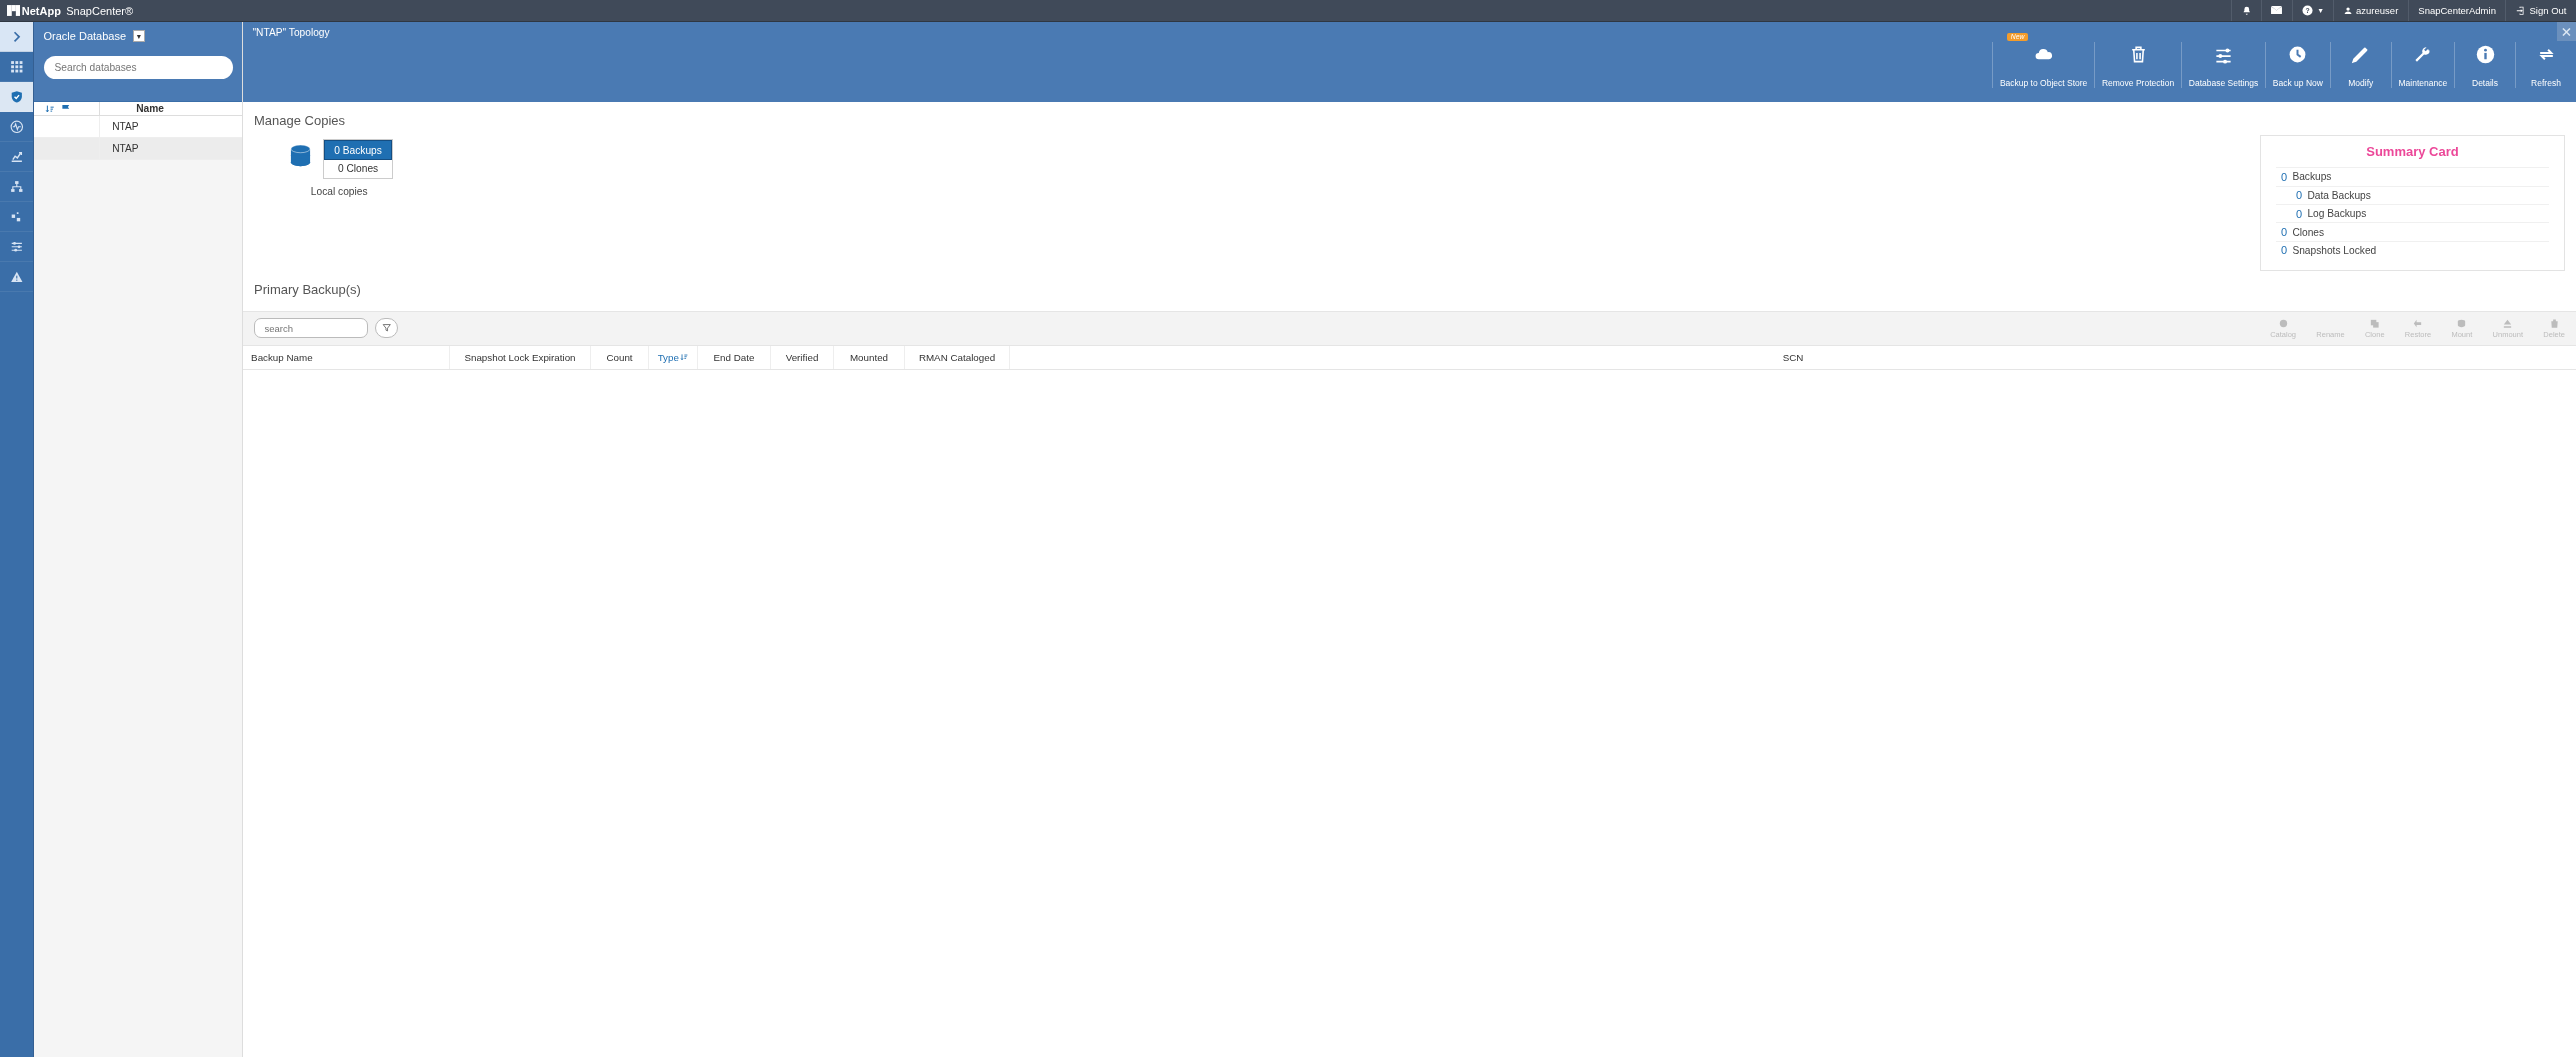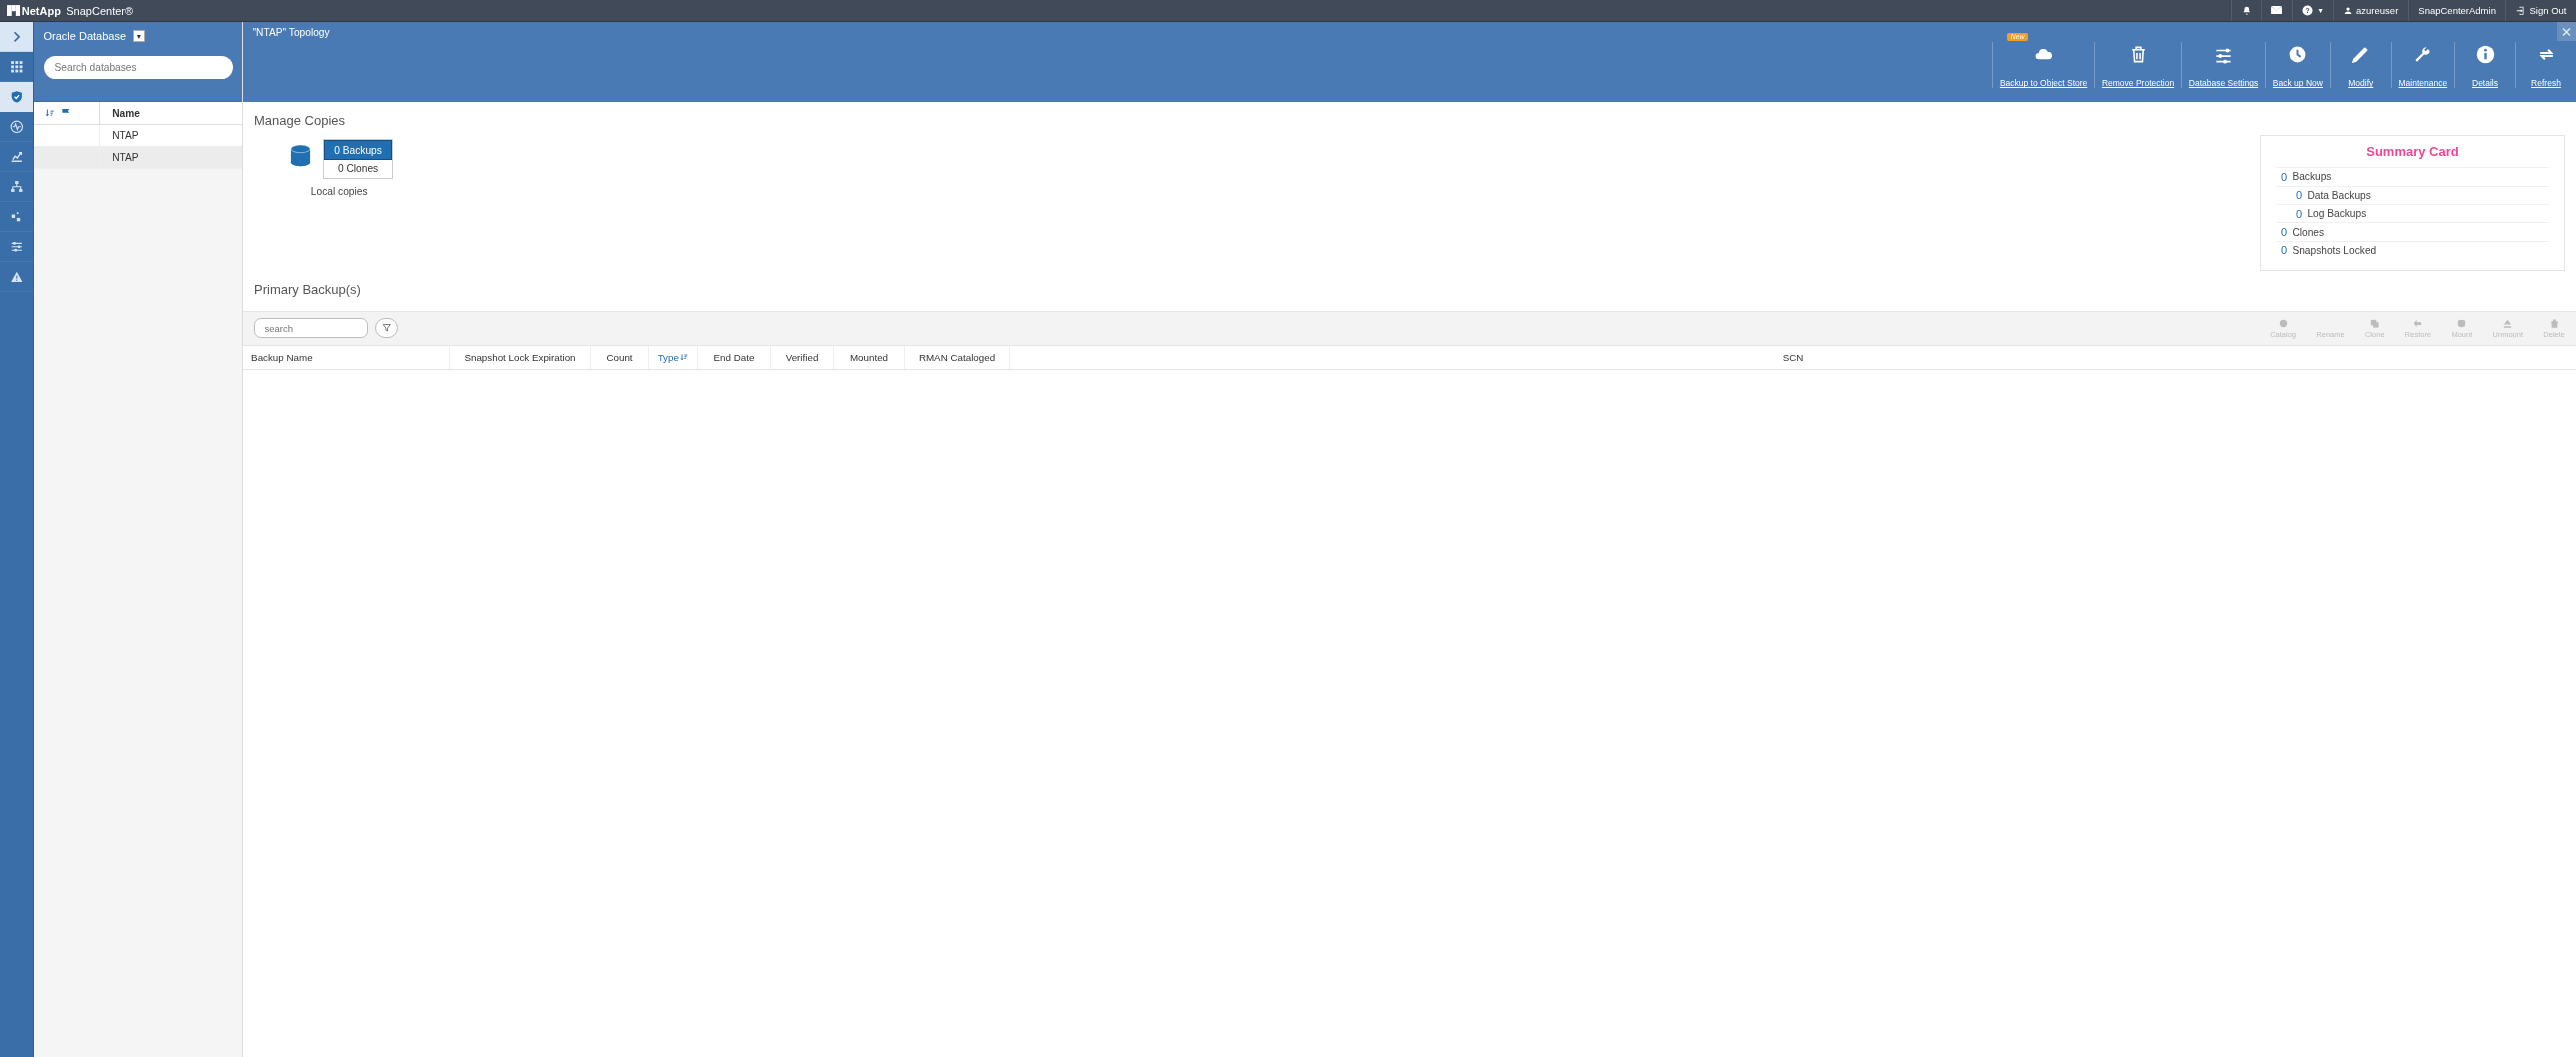--- a/index.html
+++ b/index.html
@@ -86,22 +86,23 @@
     color:#888;
     width:100%;
     border:none;
     outline:none;
     font-size:10.2px;
   }
   .resource-table-head {
     background:#fff;
     border-bottom:0.7px solid #ddd;
     display:flex;
-    height:23px;
-    align-items:center;
+    height:14px;
+    align-items:center;
+    gap:24px;
   }
   .rth-col1 { width:66px; border-right:0.7px solid #ddd; display:flex; align-items:center; justify-content:flex-start; padding-left:11px; gap:6.8px; color:#1f6fb2; height:100%;}
   .rth-col2 { flex:1; padding-left:12.2px; font-weight:600; color:#333; font-size:10.2px;}
   .resource-row {
     border-bottom:0.7px solid #eee;
     height:22px;
     display:flex;
     align-items:center;
     background:#fff;
   }
@@ -127,21 +128,20 @@
   }
   .mb-close {
     position:absolute; right:0; top:0; width:19px; height:19px; background:#6b90bd; color:#dde8f3; display:flex; align-items:center; justify-content:center; font-size:13.6px; cursor:pointer;
   }
   .mb-actions {
     height:60px;
     display:flex;
     justify-content:flex-end;
     align-items:center;
     padding-bottom:14px;
-    text-decoration:underline;
   }
   .mb-action {
     min-width:61px;
     padding: 0 6.8px;
     display:flex;
     flex-direction:column;
     align-items:center;
     color:#fff;
     cursor:pointer;
     border-left:0.7px solid rgba(255,255,255,0.25);

